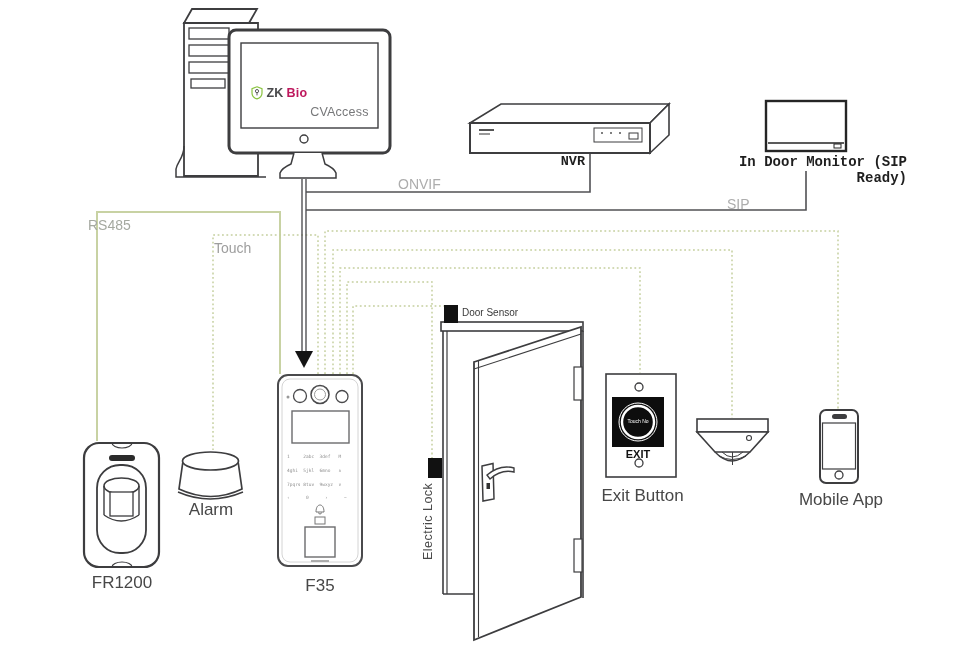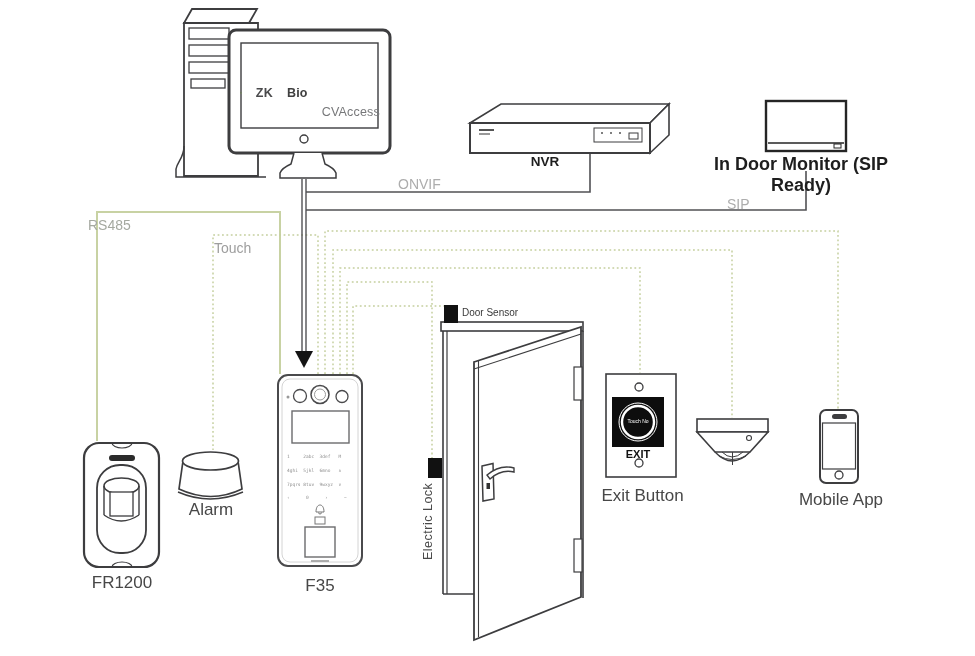--- a/index.html
+++ b/index.html
@@ -2,25 +2,25 @@
 <html><head>
 <meta charset="utf-8">
 <style>
   html,body{margin:0;padding:0;background:#ffffff;}
   #stage{position:relative;width:975px;height:656px;background:#fff;overflow:hidden;
          font-family:"Liberation Sans",sans-serif;}
   #art{position:absolute;left:0;top:0;}
   .lbl{position:absolute;color:#454545;line-height:1.15;}
   .dev-lbl{font-size:17px;color:#474747;text-align:center;}
   .wire-lbl{font-size:14px;color:#adadad;}
-  .bold-lbl{font-weight:bold;color:#1e1e1e;text-align:center;}
-  .logo{display:flex;align-items:center;justify-content:center;gap:14px;
+  .bold-lbl{font-weight:bold;color:#1e1e1e;text-align:right;font-family:Liberation Mono, monospace;}
+  .logo{display:flex;align-items:center;justify-content:center;gap:3px;
         font-size:12.5px;letter-spacing:.2px;text-align:center;}
   .logo .zk{font-weight:bold;color:#4a4a4c;}
-  .logo .bio{font-weight:bold;color:#404040;}
+  .logo .bio{font-weight:bold;color:#be185d;}
   .logo .suite{color:#77787a;margin-top:39px;}
   .kpad{position:absolute;left:287px;top:454px;width:68px;
         font-family:"DejaVu Sans Mono",monospace;font-size:4.5px;color:#8f8f8f;}
   .kpad div{white-space:pre;height:13.8px;}
   .vtext{writing-mode:vertical-rl;transform:rotate(180deg);
          font-size:12.5px;color:#4a4a4a;letter-spacing:.5px;}
   .exit-word{font-size:11px;font-weight:bold;color:#111;text-align:center;}
   .touch-word{font-size:5px;color:#fff;text-align:center;}
 </style>
 </head>
@@ -187,21 +187,21 @@
       <circle cx="6" cy="5.1" r="1.6" fill="none" stroke="#5a5a5c" stroke-width="1"></circle>
       <line x1="6" y1="6.7" x2="6" y2="9.4" stroke="#5a5a5c" stroke-width="1"></line>
     </svg>
     <span class="zk">ZK</span>
       <span class="bio">Bio</span>
     <span class="suite">CVAccess</span>
   </div>
 
   <div class="lbl bold-lbl" style="left:505px;top:154px;width:80px;font-size:13.5px;">NVR</div>
 
-  <div class="lbl bold-lbl" style="left:695px;top:154px;width:212px;font-size:18px;">In Door Monitor (SIP Ready)</div>
+  <div class="lbl bold-lbl" style="left:695px;top:154px;width:212px;font-size:14px;">In Door Monitor (SIP Ready)</div>
 
   <div class="lbl wire-lbl" style="left:398px;top:176px;">ONVIF</div>
   <div class="lbl wire-lbl" style="left:727px;top:196px;">SIP</div>
   <div class="lbl wire-lbl" style="left:88px;top:217px;color:#a5a9a0;">RS485</div>
   <div class="lbl wire-lbl" style="left:214px;top:240px;color:#9e9e9e;">Touch</div>
 
   <div class="lbl dev-lbl" style="left:82px;top:573px;width:80px;">FR1200</div>
   <div class="lbl dev-lbl" style="left:173px;top:500px;width:76px;">Alarm</div>
   <div class="lbl dev-lbl" style="left:285px;top:576px;width:70px;">F35</div>
 

